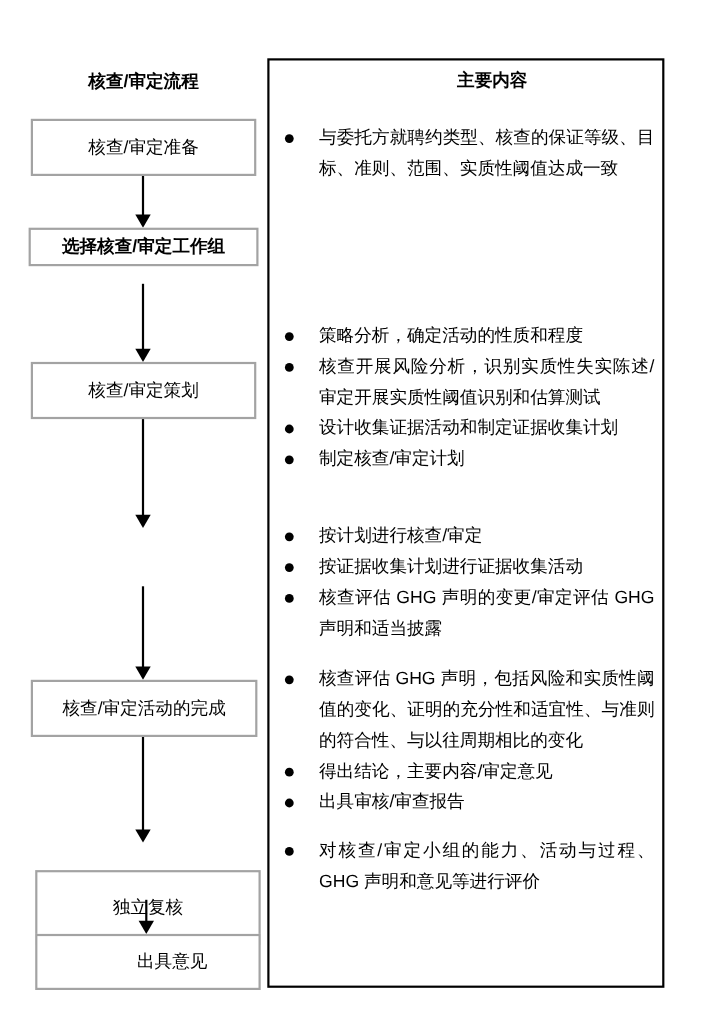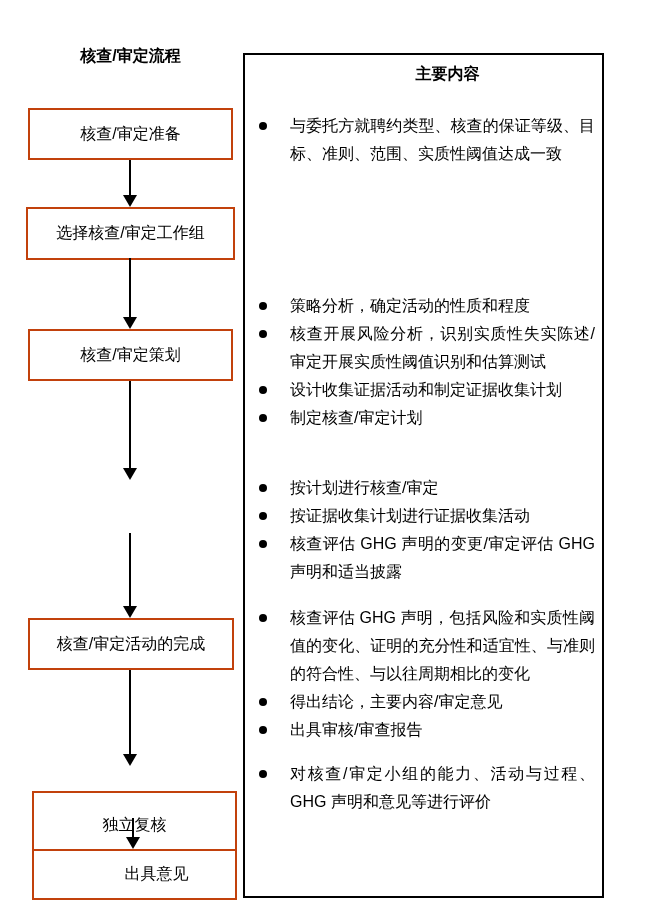--- a/index.html
+++ b/index.html
@@ -8,33 +8,33 @@
     background: #ffffff;
     font-family: "Liberation Sans", "DejaVu Sans", sans-serif;
     color: #000000;
     position: relative;
     overflow: hidden;
   }
   .stage { position: absolute; left: 0; top: 0; width: 646px; height: 924px; }
 
   
   .flow-title {
-    position: absolute; left: 28px; top: 45px; width: 205px;
+    position: absolute; left: 28px; top: 64px; width: 205px;
     text-align: center; font-size: 16px; font-weight: bold; line-height: 22px;
   }
   .flow-box {
     position: absolute;
-    border: 2px solid #c2410c;
+    border: 2px solid #a3a3a3;
     box-sizing: border-box;
     display: flex; align-items: center; justify-content: center;
     font-size: 16px; text-align: center;
     background: #fff;
   }
   .box1 { left: 28px; top: 108px; width: 205px; height: 52px; }
-  .box2 { left: 26px; top: 207px; width: 209px; height: 53px; }
+  .box2 { left: 26px; top: 207px; width: 209px; height: 35px; font-weight: bold; }
   .box3 { left: 28px; top: 329px; width: 205px; height: 52px; }
   .box4 { left: 27px; top: 480px; width: 207px; height: 53px; }
   .box5 { left: 28px; top: 618px; width: 206px; height: 52px; }
   .box6 { left: 32px; top: 791px; width: 205px; height: 68px; justify-content: center; }
   .box7 { left: 32px; top: 849px; width: 205px; height: 51px; padding-left: 44px; }
 
   .flow-arrow { position: absolute; width: 14px; }
   .flow-arrow .shaft {
     position: absolute; left: 6px; top: 0; width: 2px;
     background: #000;

